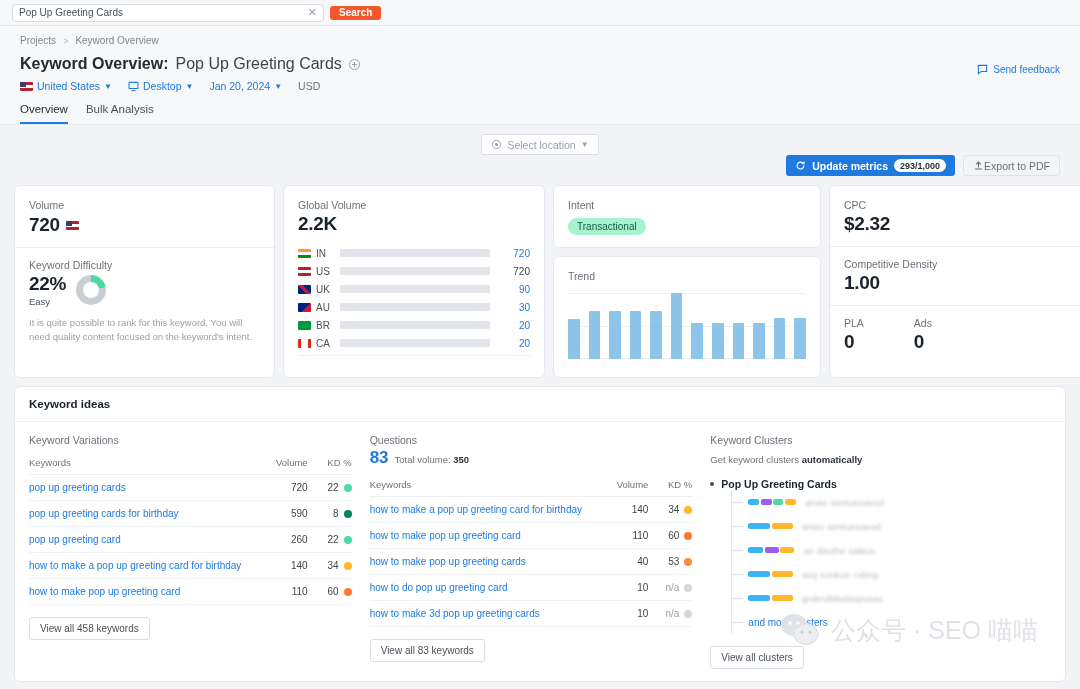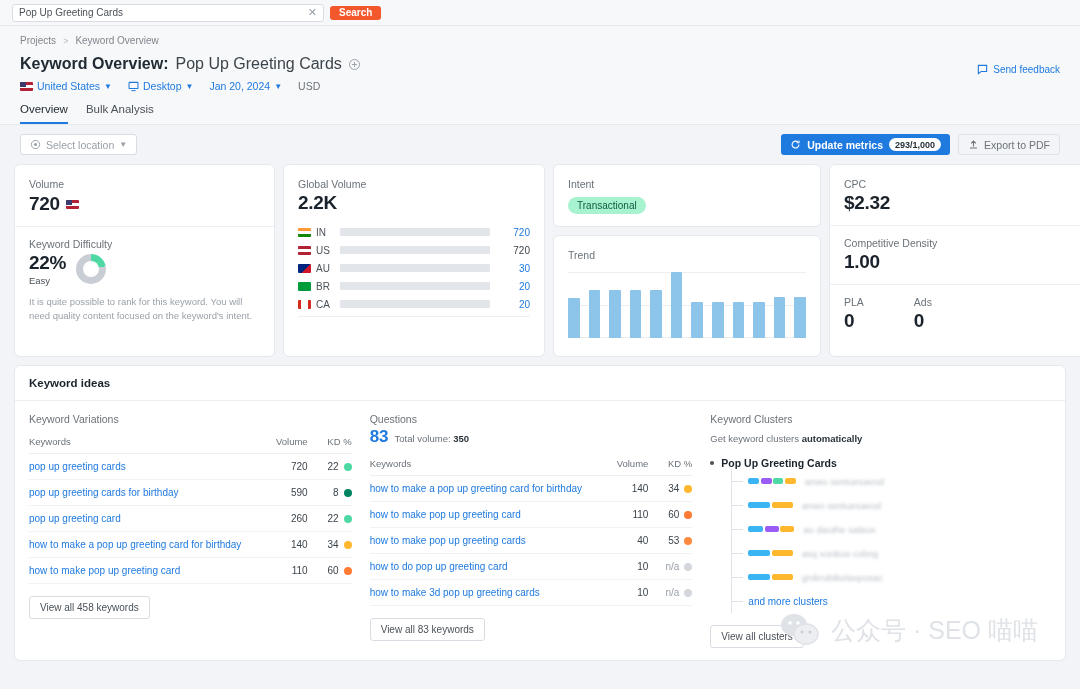--- a/index.html
+++ b/index.html
@@ -64,40 +64,40 @@
   .meta-row { display: flex; align-items: center; gap: 16px; margin-top: 7px; font-size: 10.5px; }
   .meta-item { display: flex; align-items: center; gap: 4px; color: #1f7ae0; cursor: pointer; }
   .meta-static { color: #6b7279; }
   .caret { font-size: 8px; color: #1f7ae0; }
 
   .tabs { display: flex; gap: 18px; margin-top: 11px; }
   .tab { font-size: 11.5px; color: #4a5158; padding-bottom: 7px; cursor: pointer; }
   .tab.active { color: #222b33; border-bottom: 2px solid #1f7ae0; font-weight: 400; }
 
   
-  .toolbar { display: flex; align-items: center; padding: 9px 20px; }
+  .toolbar { display: flex; align-items: center; padding: 9px 20px; flex-direction: column; }
   .loc-select {
     display: flex; align-items: center; gap: 5px;
     height: 21px; padding: 0 9px; background: #fff;
     border: 1px solid #d9dde3; border-radius: 3px;
     font-size: 10.5px; color: #9aa1a9; cursor: pointer;
   }
   .tb-right { margin-left: auto; display: flex; align-items: center; gap: 8px; }
   .btn-update {
     display: flex; align-items: center; gap: 6px;
     height: 21px; padding: 0 9px; background: #1f7ae0; color: #fff;
     border: 0; border-radius: 3px; font-size: 10.5px; font-weight: 700;
     cursor: pointer; font-family: "Liberation Sans", sans-serif;
   }
   .pill {
     background: #fff; color: #1f2a33; border-radius: 9px;
     font-size: 9px; font-weight: 700; padding: 1.5px 6px;
   }
   .btn-export {
-    display: flex; align-items: center; gap: 5px;
+    display: flex; align-items: center; 
     height: 21px; padding: 0 9px; background: #f2f4f7; color: #6b7279;
     border: 1px solid #dfe3e8; border-radius: 3px; font-size: 10.5px;
     cursor: pointer; font-family: "Liberation Sans", sans-serif;
   }
 
   
   .grid {
     padding: 0 14px; display: grid;
     grid-template-columns: 261px 262px 268px 265px;
     gap: 8px; align-items: start;
@@ -329,20 +329,26 @@
           <span class="flag" style="background:linear-gradient(#ff9933 0 33%,#fff 33% 66%,#138808 66%)"></span>
           <span class="cc">IN</span>
           <span class="track"><span class="fill" style="width:33%;background:#3ab4f2"></span></span>
           <span class="gv-val" style="color:#1f7ae0">720</span>
         </div>
         <div class="gv-row">
           <span class="flag" style="background:linear-gradient(#b22234 0 33%,#fff 33% 66%,#b22234 66%)"></span>
           <span class="cc">US</span>
           <span class="track"><span class="fill" style="width:33%;background:#1565c9"></span></span>
           <span class="gv-val" style="color:#3c444b">720</span>
+        </div>
+        <div class="gv-row">
+          <span class="flag" style="background:linear-gradient(45deg,#00247d 40%,#cf142b 40% 60%,#00247d 60%)"></span>
+          <span class="cc">UK</span>
+          <span class="track"><span class="fill" style="width:4.5%;background:#3ab4f2"></span></span>
+          <span class="gv-val" style="color:#1f7ae0">90</span>
         </div>
         <div class="gv-row">
           <span class="flag" style="background:linear-gradient(135deg,#00247d 55%,#cf142b 55%)"></span>
           <span class="cc">AU</span>
           <span class="track"><span class="fill" style="width:1.8%;background:#3ab4f2"></span></span>
           <span class="gv-val" style="color:#1f7ae0">30</span>
         </div>
         <div class="gv-row">
           <span class="flag" style="background:linear-gradient(#009b3a 0 100%)"></span>
           <span class="cc">BR</span>

